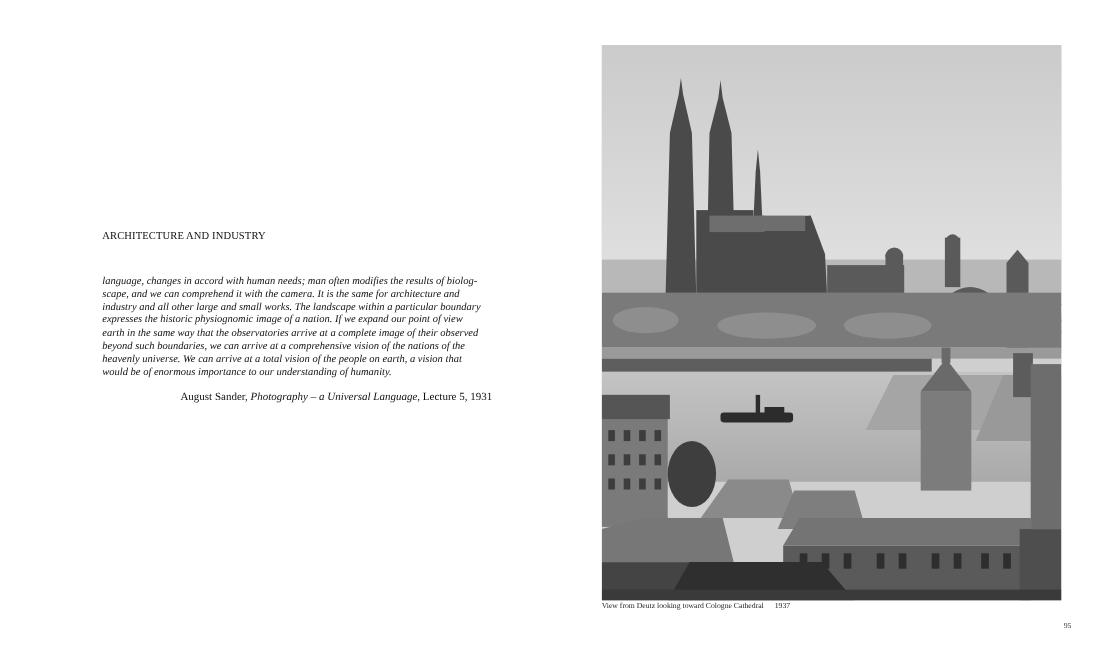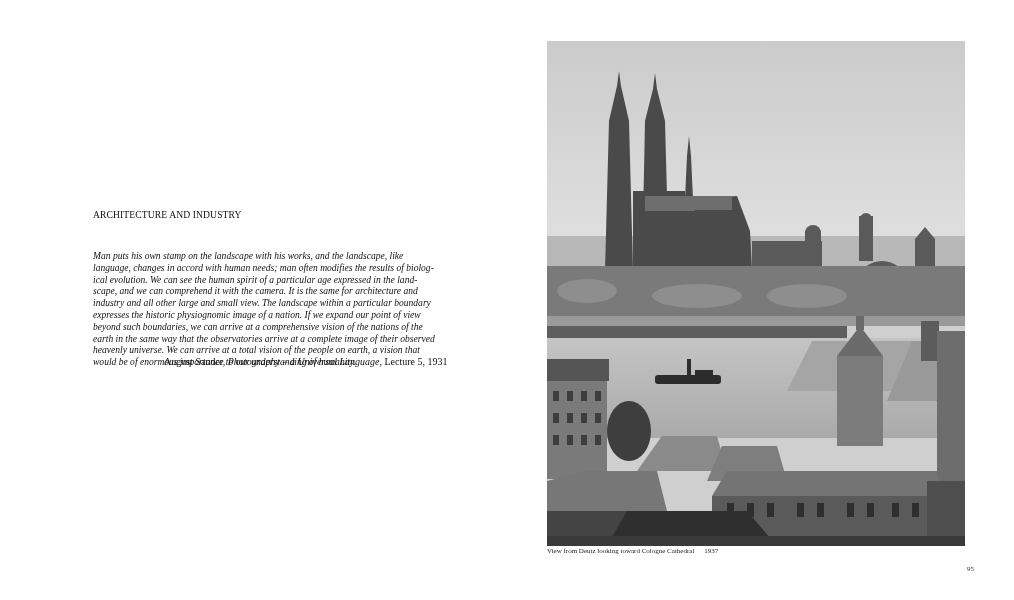--- a/index.html
+++ b/index.html
@@ -47,28 +47,26 @@
   </style>
 </head>
 <body>
 
 <div class="spread">
 
   <div class="page-left">
     <div class="section-heading">ARCHITECTURE AND INDUSTRY</div>
 
     <div class="quote">
-      <span class="line">Man puts his own stamp on the landscape with his works, and the landscape, like</span>
       <span class="line">language, changes in accord with human needs; man often modifies the results of biolog-</span>
-      <span class="line">ical evolution. We can see the human spirit of a particular age expressed in the land-</span>
       <span class="line">scape, and we can comprehend it with the camera. It is the same for architecture and</span>
-      <span class="line">industry and all other large and small view. The landscape within a particular boundary</span>
+      <span class="line">industry and all other large and small works. The landscape within a particular boundary</span>
       <span class="line">expresses the historic physiognomic image of a nation. If we expand our point of view</span>
+      <span class="line">earth in the same way that the observatories arrive at a complete image of their observed</span>
       <span class="line">beyond such boundaries, we can arrive at a comprehensive vision of the nations of the</span>
-      <span class="line">earth in the same way that the observatories arrive at a complete image of their observed</span>
       <span class="line">heavenly universe. We can arrive at a total vision of the people on earth, a vision that</span>
       <span class="line">would be of enormous importance to our understanding of humanity.</span>
     </div>
 
     <div class="attribution">
       <span>August Sander, </span><span class="title-it">Photography – a Universal Language</span><span>, Lecture 5, 1931</span>
     </div>
   </div>
 
   <div class="page-right">

